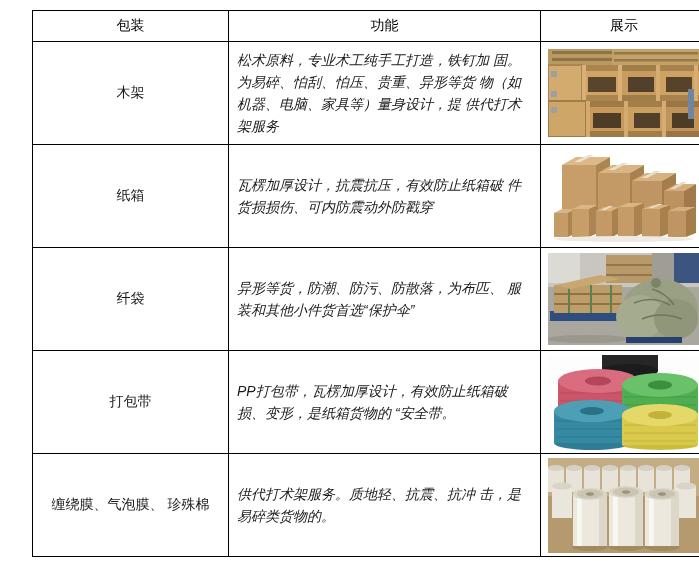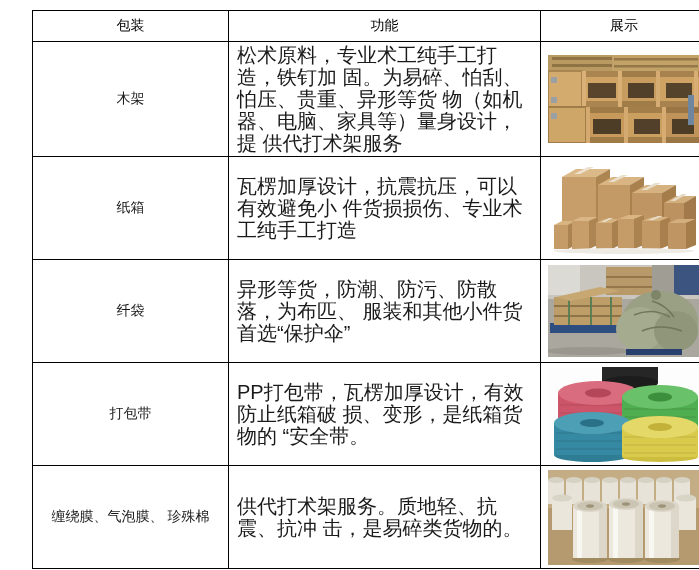--- a/index.html
+++ b/index.html
@@ -23,24 +23,25 @@
   tr.row { height: 103px; }
   th.hcell {
     font-weight: normal; font-size: 14px; color: #000000;
     text-align: center;
   }
   td.pkg {
     font-size: 14px; color: #1a1a1a;
     text-align: center; padding: 0 12px;
   }
   td.fn {
-    font-size: 20px; color: #1a1a1a;
+    font-size: 14px; color: #1a1a1a;
     line-height: 22px;
     text-align: left;
     padding: 2px 10px 2px 8px;
+    font-style: italic;
   }
   td.photo-cell { text-align: center; }
   td.photo-cell svg { display: inline-block; vertical-align: middle; }
 </style>
 </head>
 <body>
 
 <div class="page">
   <table class="pkg-table">
     <colgroup>
@@ -124,21 +125,21 @@
               <rect x="118" y="82" width="34" height="6" fill="#9a7644"></rect>
               <rect x="124" y="64" width="22" height="15" fill="#4e3d26"></rect>
             </g>
             <rect x="140" y="40" width="6" height="30" fill="#6f86a0"></rect>
           </svg>
         </td>
       </tr>
 
       <tr class="row">
         <td class="pkg">纸箱</td>
-        <td class="fn">瓦楞加厚设计，抗震抗压，可以有效避免小 件货损损伤、专业术工纯手工打造</td>
+        <td class="fn">瓦楞加厚设计，抗震抗压，有效防止纸箱破 件货损损伤、可内防震动外防戳穿</td>
         <td class="photo-cell">
           <svg width="152" height="95" viewBox="0 0 152 95">
             <rect width="152" height="95" fill="#ffffff"></rect>
 
             <g>
               <polygon points="14,16 28,8 62,8 48,16" fill="#dcb988"></polygon>
               <rect x="14" y="16" width="34" height="50" fill="#c79e69"></rect>
               <polygon points="48,16 62,8 62,58 48,66" fill="#ad8551"></polygon>
               <polygon points="26,13 40,6 46,6 32,13" fill="#ece2cf"></polygon>
             </g>

